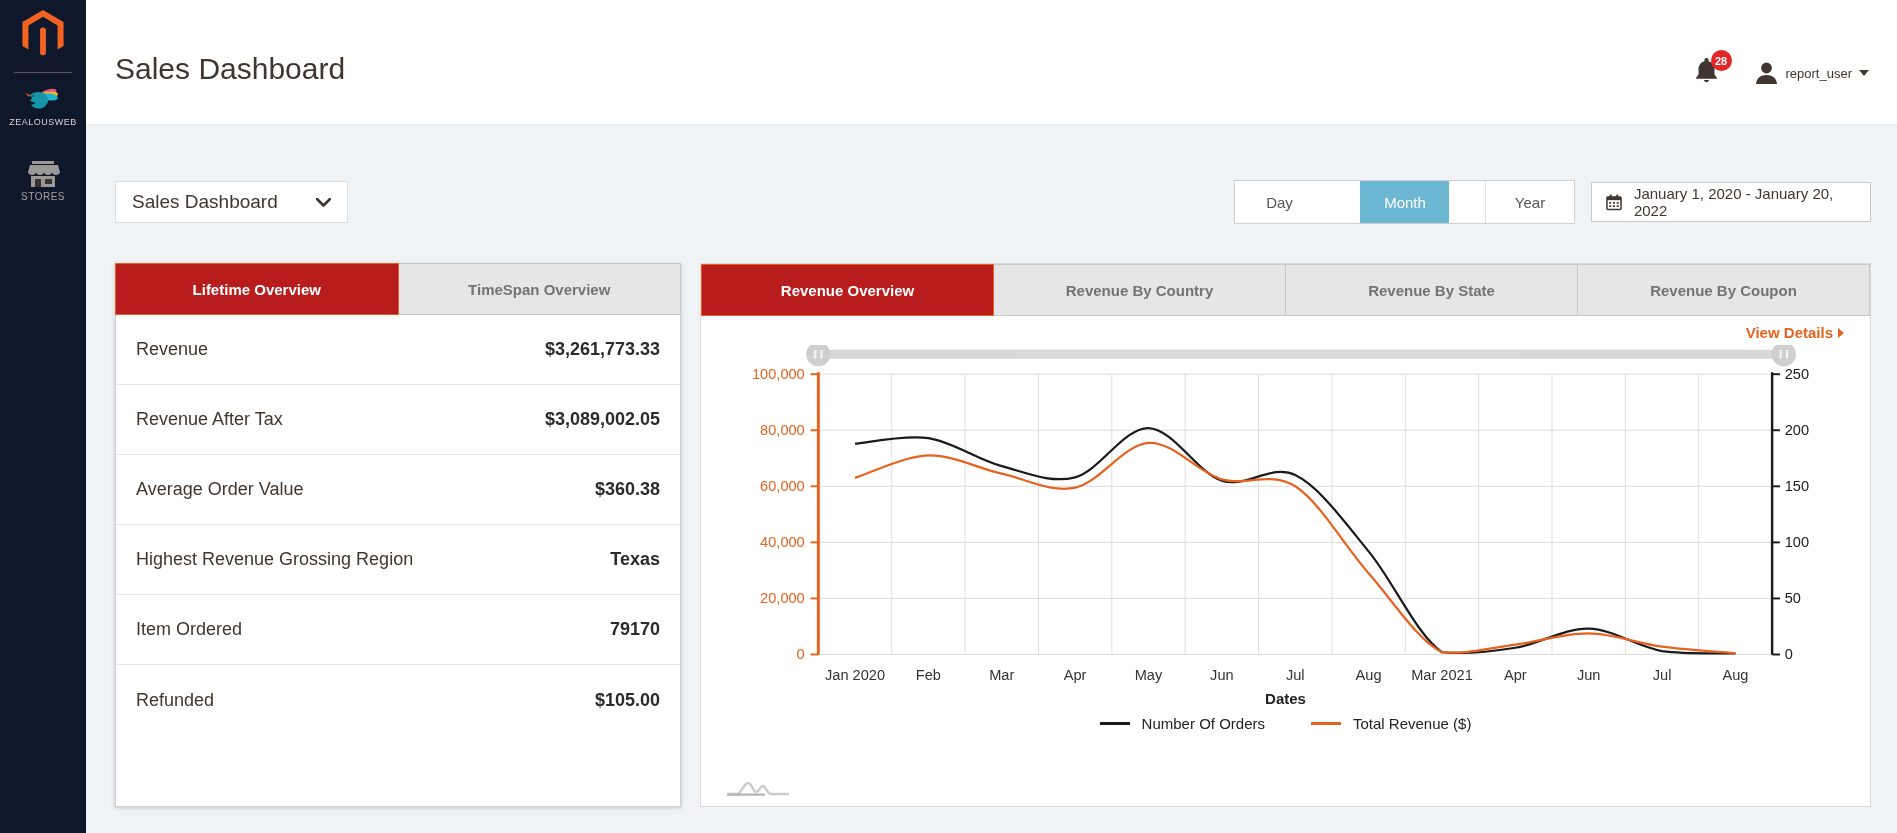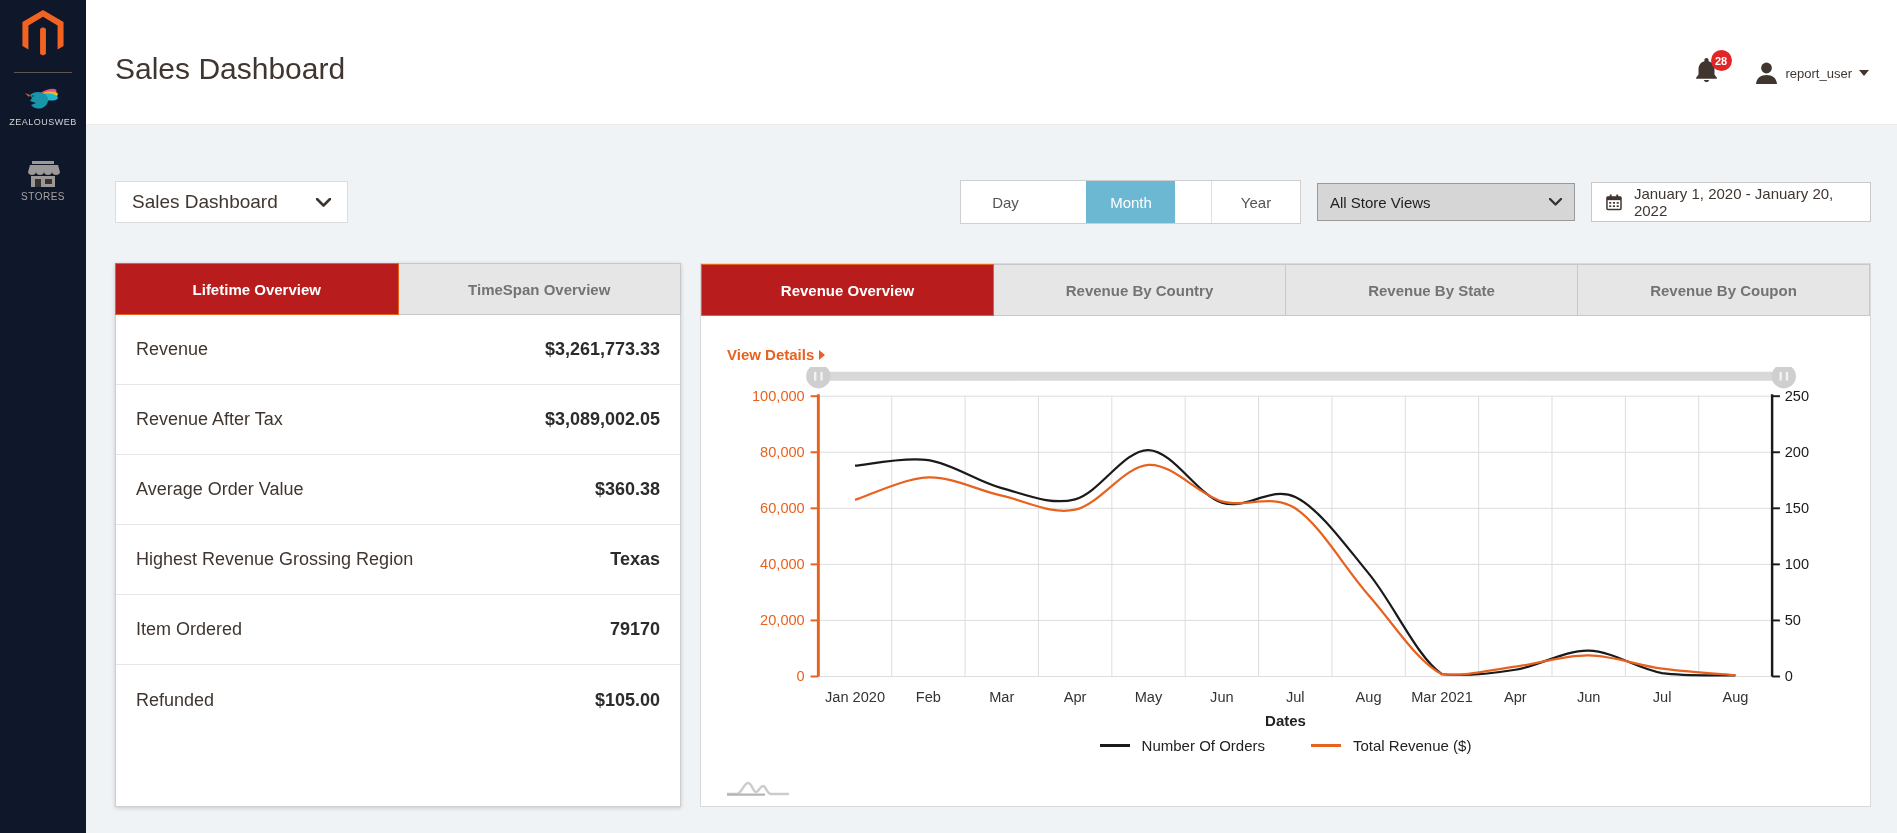--- a/index.html
+++ b/index.html
@@ -84,21 +84,21 @@
   .overview-panel .tab-row { margin: -1px -1px 0 -1px; }
 
   .ov-row {
     height: 70px; display:flex; align-items:center; justify-content:space-between;
     padding: 0 20px; border-bottom: 1px solid #e6e6e6;
   }
   .ov-row:last-child { border-bottom:none; }
   .ov-label { font-size: 18px; color:#41362f; }
   .ov-value { font-size: 18px; font-weight: bold; color:#2b2b2b; }
 
-  .view-details-row { display:flex; justify-content:flex-start; padding: 30px 26px 0; }
+  .view-details-row { display:flex; justify-content:flex-end; padding: 8px 26px 0; }
   .view-details { color:#e8621f; font-weight: bold; font-size: 15px; display:flex; align-items:center; gap:5px; cursor:pointer; }
   .vd-arrow { width:0; height:0; border-top:5px solid transparent; border-bottom:5px solid transparent; border-left:6px solid #e8621f; }
 
   .chart-wrap { margin: 4px 20px 0; }
   #chart-svg { width: 100%; display:block; }
   svg text { font-family: "Liberation Sans", sans-serif; }
   .xlabel { text-align:center; font-size: 15px; font-weight: bold; color:#222; margin-top: 2px; }
   .legend { display:flex; justify-content:center; gap: 46px; margin-top: 8px; }
   .legend-item { display:flex; align-items:center; gap: 12px; font-size: 15px; color:#222; }
   .legend-swatch { width: 30px; height: 3px; display:inline-block; }
@@ -169,26 +169,20 @@
           <svg width="15" height="9" viewBox="0 0 15 9">
             <polyline points="1,1 7.5,7.5 14,1" fill="none" stroke="#41362f" stroke-width="2.6" stroke-linecap="round" stroke-linejoin="round"></polyline>
           </svg>
         </div>
         <div class="toolbar-right">
           <div class="period-group" id="period-group">
               <div class="period-btn">Day</div>
               <div class="period-btn active">Month</div>
               <div class="period-btn">Year</div>
             </div>
-          <div class="store-select">
-            <span>All Store Views</span>
-            <svg width="13" height="8" viewBox="0 0 13 8">
-              <polyline points="1,1 6.5,6.5 12,1" fill="none" stroke="#333" stroke-width="2.4" stroke-linecap="round" stroke-linejoin="round"></polyline>
-            </svg>
-          </div>
           <div class="date-box">
             <svg width="17" height="17" viewBox="0 0 17 17">
               <rect x="1" y="2.5" width="15" height="13.5" rx="1" fill="none" stroke="#41362f" stroke-width="1.6"></rect>
               <rect x="1" y="2.5" width="15" height="3.5" fill="#41362f"></rect>
               <rect x="4" y="0" width="2" height="3.6" fill="#41362f"></rect>
               <rect x="11" y="0" width="2" height="3.6" fill="#41362f"></rect>
               <g fill="#41362f">
                 <rect x="3.4" y="8" width="2.2" height="1.8"></rect>
                   <rect x="7.4" y="8" width="2.2" height="1.8"></rect>
                   <rect x="11.4" y="8" width="2.2" height="1.8"></rect>

